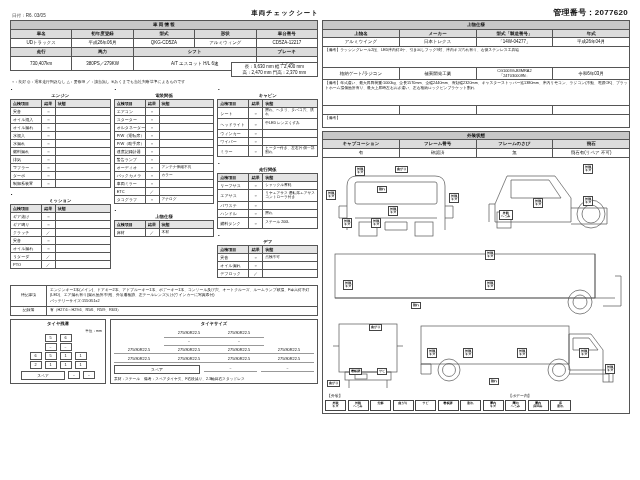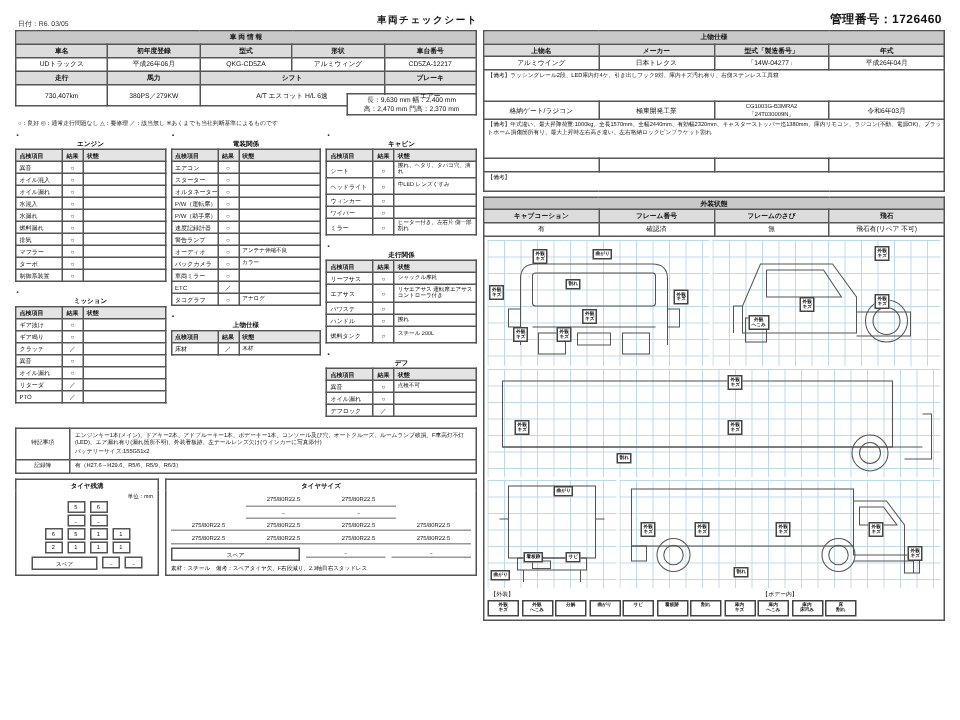--- a/index.html
+++ b/index.html
@@ -103,21 +103,21 @@
   .legbar .lg { border:0.5px solid #444; font-size:3.1px; line-height:1.05; padding:1.5px 1px; text-align:center; white-space:pre-line; width:21px; font-weight:bold;}
 </style>
 </head>
 <body>
 
 <div class="page">
 
   <div class="hdr">
     <div class="date">日付：R6. 03/05</div>
     <div class="title">車両チェックシート</div>
-    <div class="mgmt">管理番号：1726460</div>
+    <div class="mgmt">管理番号：2077620</div>
   </div>
 
   <div class="cols">
 
     <div class="colL">
 
       <table class="vinfo">
         <tbody>
             <tr>
               <td class="gray" colspan="5">車 両 情 報</td>

